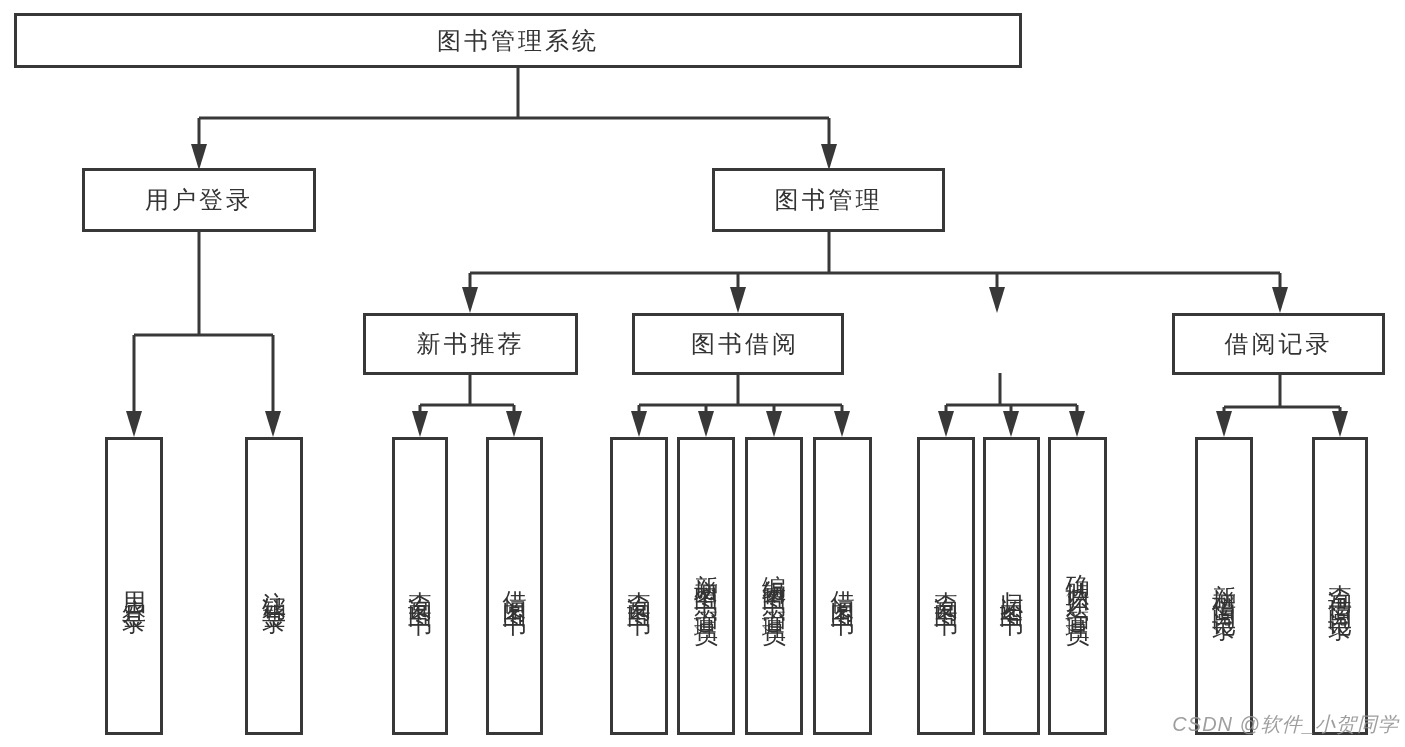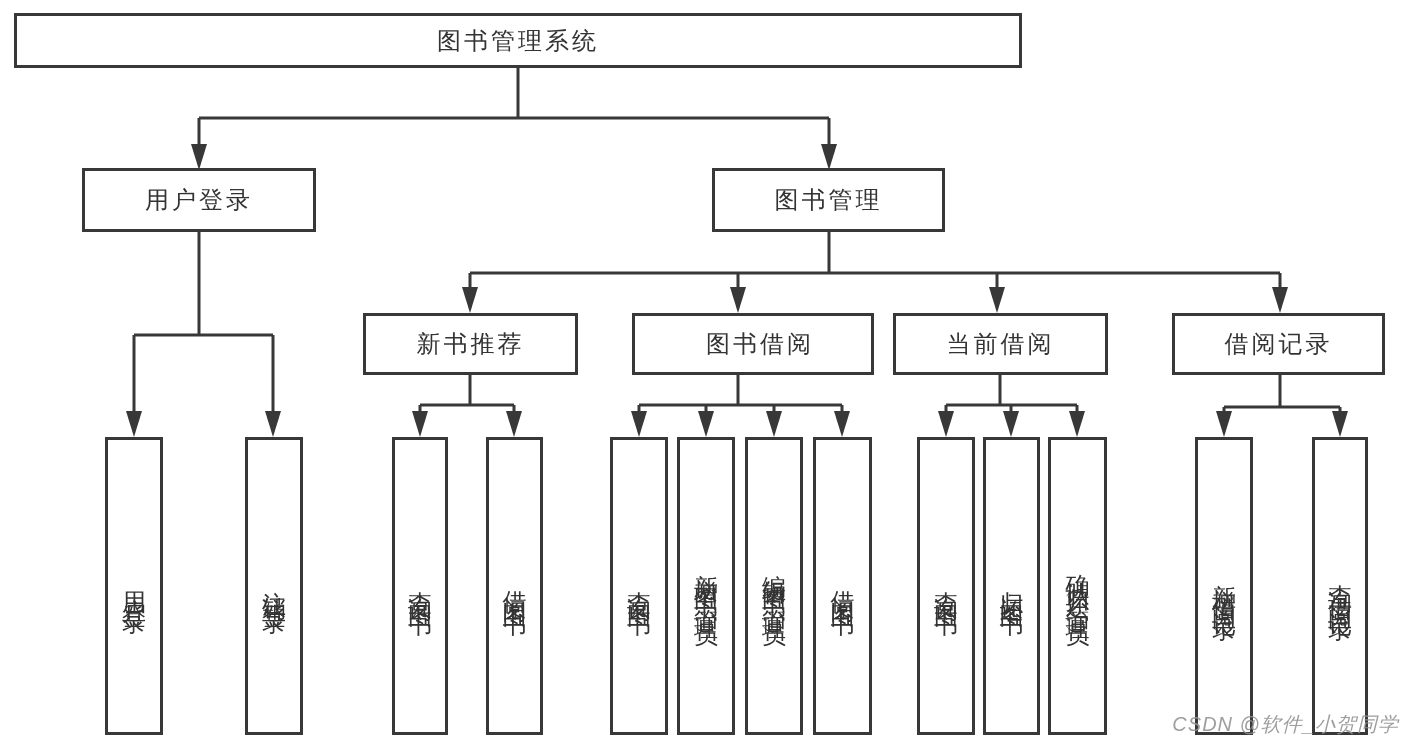--- a/index.html
+++ b/index.html
@@ -32,21 +32,21 @@
     letter-spacing:7px;
     line-height:1;
   }
   
   .b-root{left:14px;top:13px;width:1008px;height:55px;}
   
   .b-login{left:82px;top:168px;width:234px;height:64px;}
   .b-mgmt{left:712px;top:168px;width:233px;height:64px;}
   
   .m-new{left:363px;top:313px;width:215px;height:62px;text-align:right;}
-  .m-borrow{left:632px;top:313px;width:242px;height:62px;padding-left:14px;}
+  .m-borrow{left:632px;top:313px;width:212px;height:62px;padding-left:14px;}
   .m-current{left:893px;top:313px;width:215px;height:62px;}
   .m-record{left:1172px;top:313px;width:213px;height:62px;}
   
   .leaf{top:437px;height:298px;}
   .l1{left:105px;width:58px;}
   .l2{left:245px;width:58px;}
   .l3{left:392px;width:56px;}
   .l4{left:486px;width:57px;}
   .l5{left:610px;width:58px;}
   .l6{left:677px;width:58px;}
@@ -113,21 +113,20 @@
     </g>
   </svg>
 
   <div class="box h b-root">图书管理系统</div>
 
   <div class="box h b-login">用户登录</div>
   <div class="box h b-mgmt">图书管理</div>
 
   <div class="box h m-new">新书推荐</div>
   <div class="box h m-borrow">图书借阅</div>
-  <div class="box h m-current">当前借阅</div>
   <div class="box h m-record">借阅记录</div>
 
   <div class="box v leaf l1">用户登录</div>
   <div class="box v leaf l2">注销登录</div>
 
   <div class="box v leaf l3">查询图书</div>
   <div class="box v leaf l4">借阅图书</div>
 
   <div class="box v leaf l5">查询图书</div>
   <div class="box v leaf l6">新增图书（管理员）</div>

